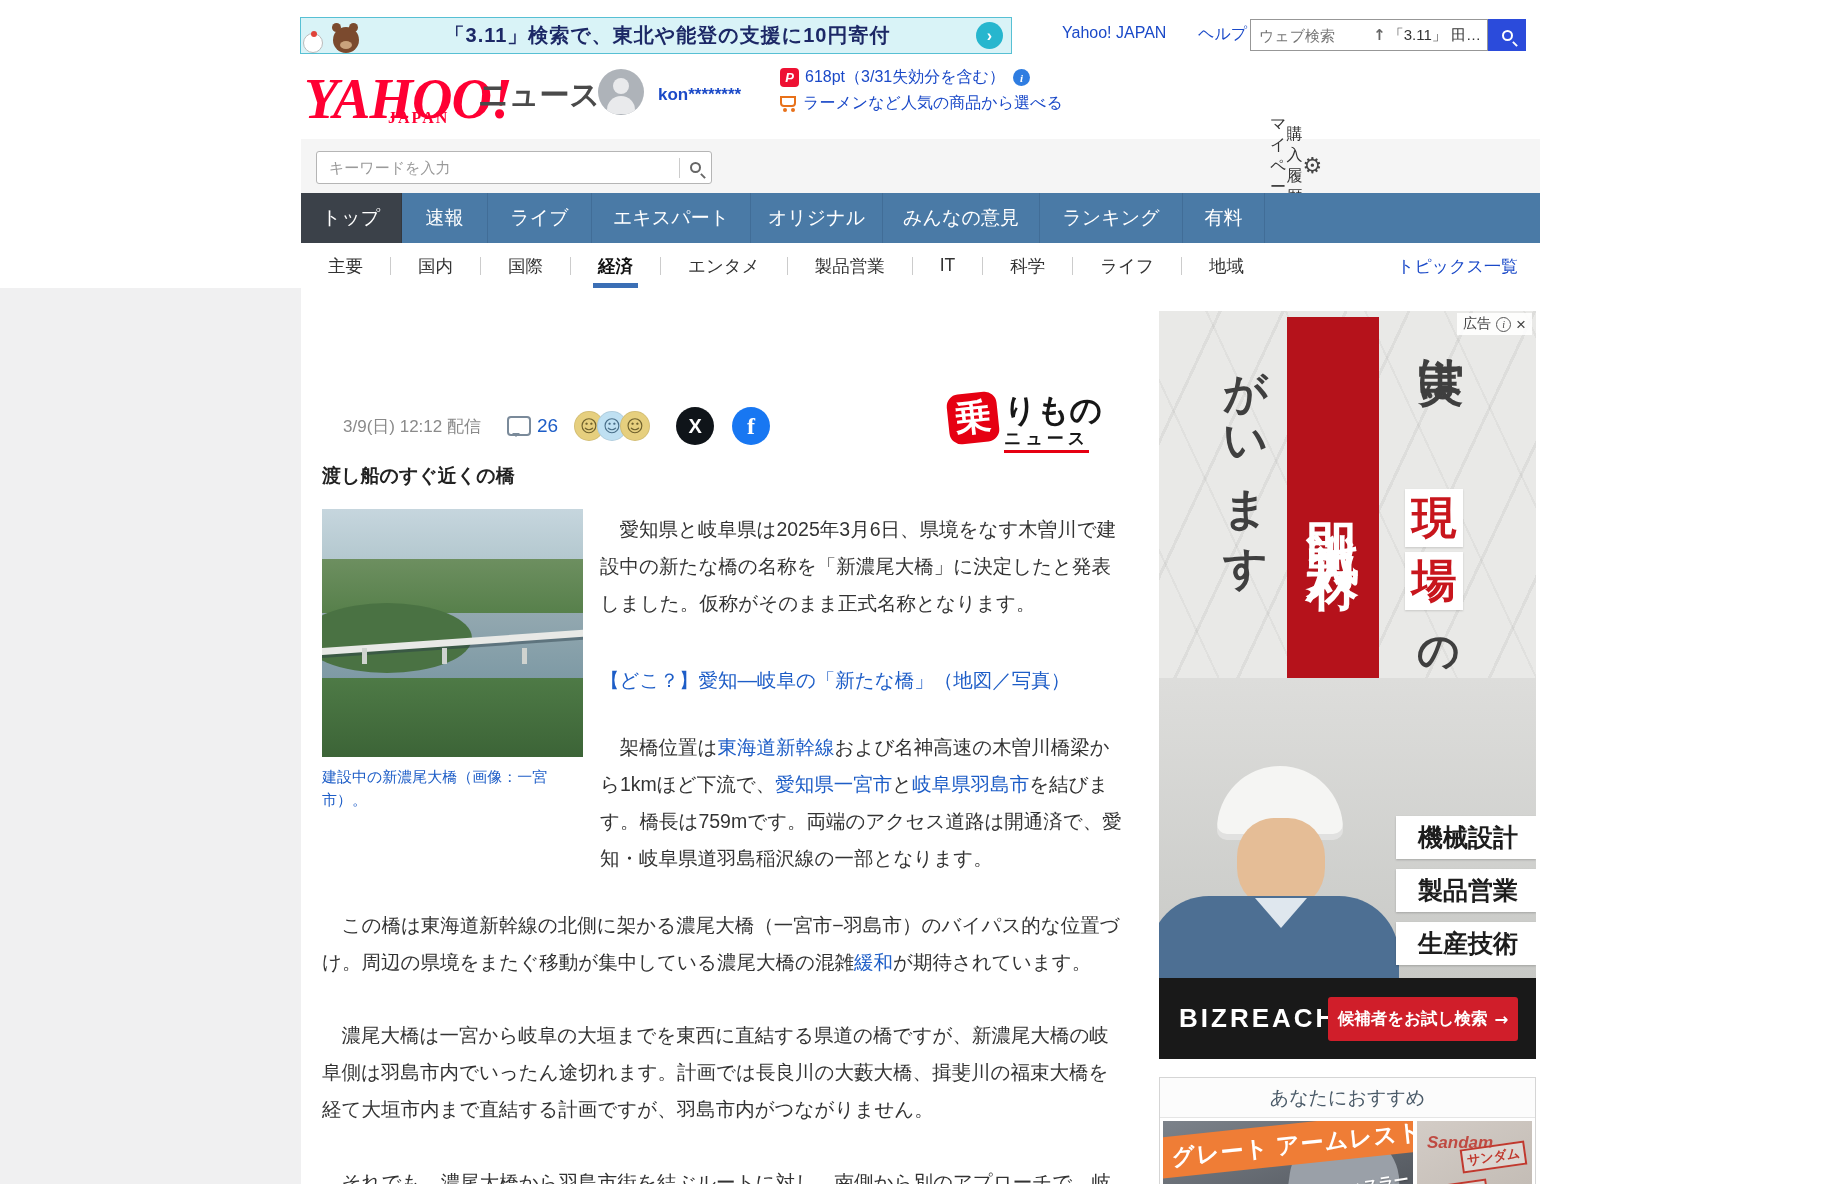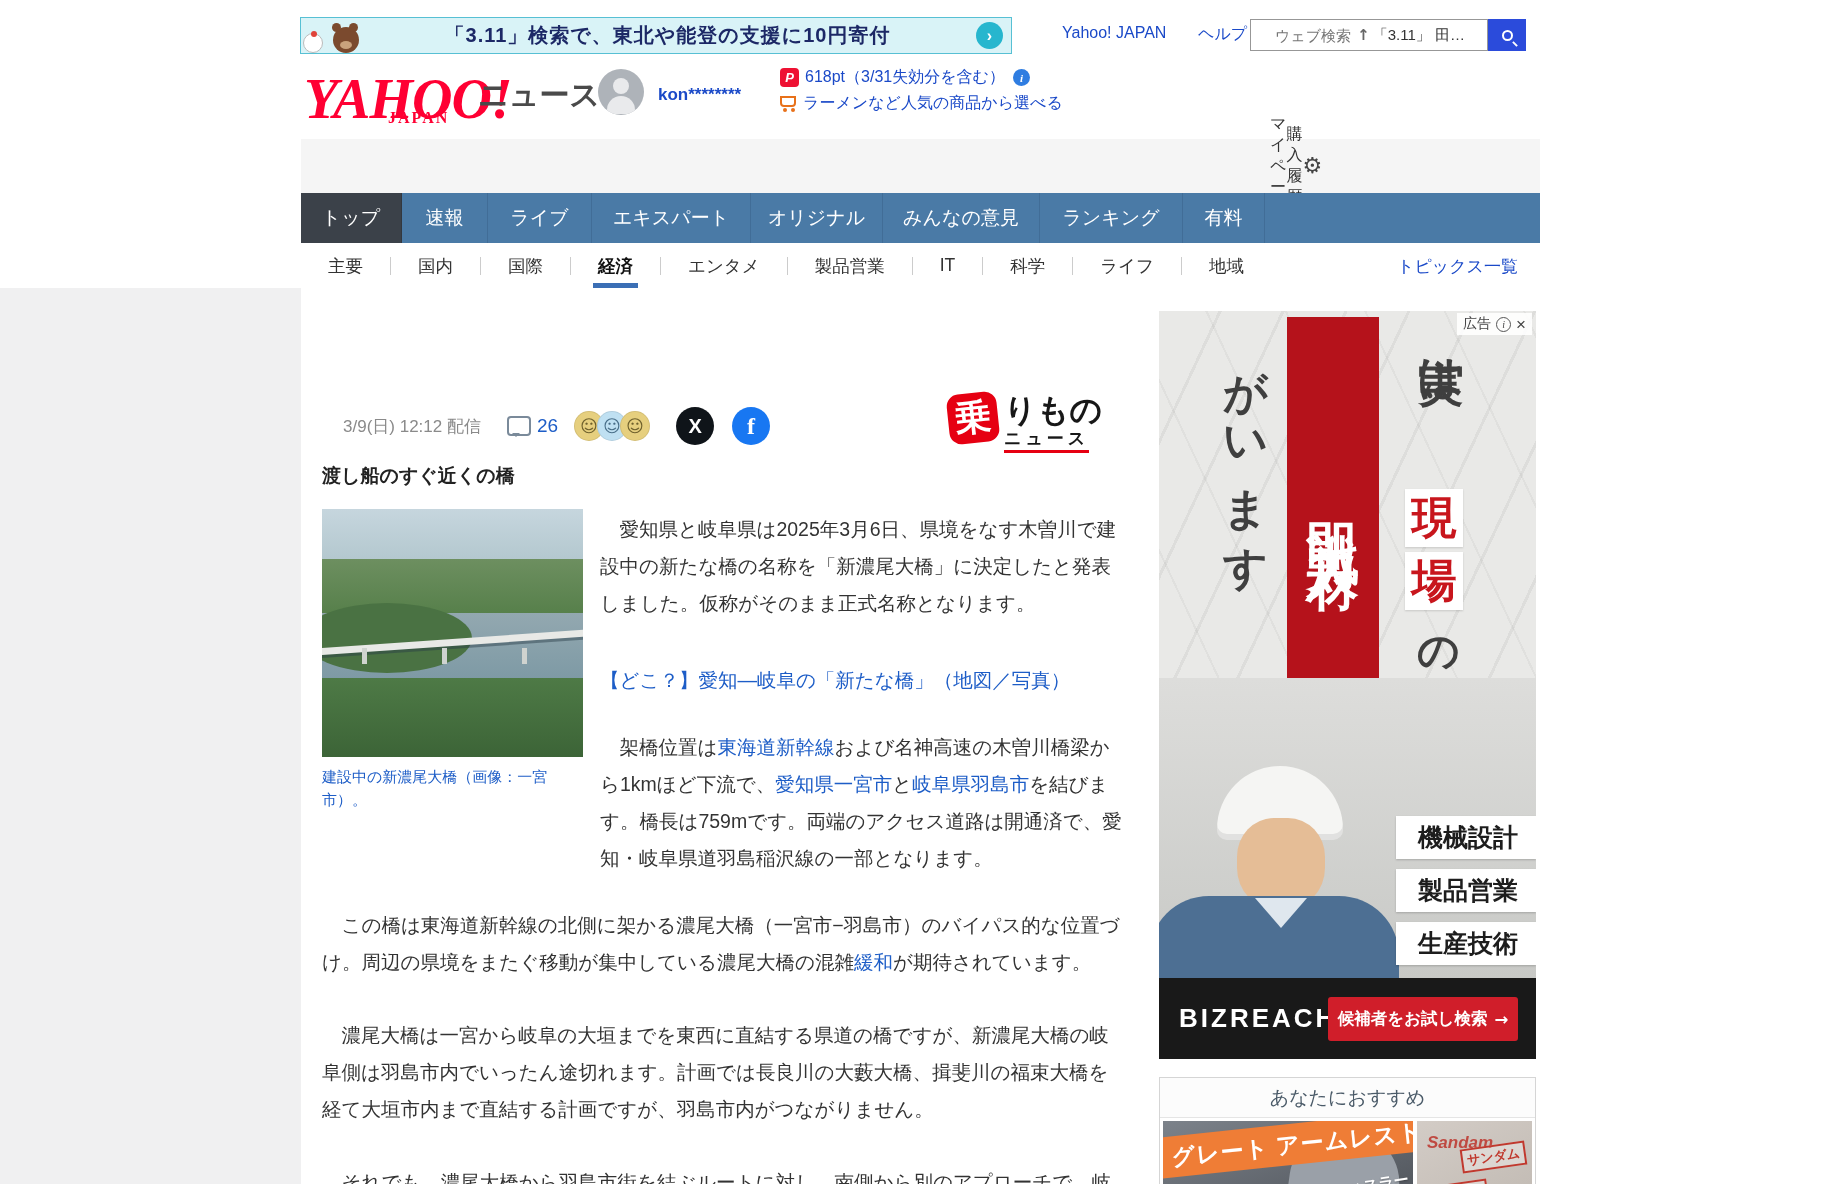--- a/index.html
+++ b/index.html
@@ -18,21 +18,21 @@
   .bear{width:26px;height:26px;border-radius:50%;background:#7b4a2e;position:relative;margin-left:10px;}
   .bear:before{content:"";position:absolute;width:9px;height:9px;border-radius:50%;background:#7b4a2e;top:-4px;left:-1px;box-shadow:17px 0 0 #7b4a2e;}
   .bear:after{content:"";position:absolute;width:12px;height:8px;border-radius:50%;background:#c9a27d;left:7px;bottom:4px;}
   .dog{width:20px;height:20px;border-radius:50%;background:#fff;border:1px solid #bbb;position:relative;margin-left:-8px;}
   .dog:before{content:"";position:absolute;width:6px;height:6px;border-radius:50%;background:#e0433a;top:-3px;left:7px;}
   .promo-text{flex:1;text-align:center;font-size:20px;font-weight:bold;color:#1c2866;letter-spacing:1px;}
   .promo-arrow{width:27px;height:27px;border-radius:50%;background:#27b6ce;color:#fff;display:flex;align-items:center;
                justify-content:center;font-size:16px;font-weight:bold;margin-right:8px;}
   .toplink{top:9px;font-size:16px;color:#1a49c8;cursor:pointer;}
   .websearch{left:1250px;top:4px;height:32px;display:flex;align-items:stretch;}
-  .websearch-box{width:238px;border:1px solid #979797;background:#fff;display:flex;align-items:center;padding:0 22px;}
+  .websearch-box{width:238px;border:1px solid #979797;background:#fff;display:flex;align-items:center;padding:0 6px;}
   .websearch-ph{color:#9a9a9a;font-size:15px;flex:1;border:none;outline:none;background:transparent;width:70px;font-family:inherit;}
   .suggest{display:flex;align-items:center;font-size:15px;color:#333;white-space:nowrap;}
   .suggest .arr{color:#666;font-weight:bold;margin-right:3px;font-family:"DejaVu Sans",sans-serif;}
   .websearch-btn{width:38px;background:#2b4bdb;display:flex;align-items:center;justify-content:center;cursor:pointer;}
   .mag{width:11px;height:11px;border:2px solid #fff;border-radius:50%;position:relative;}
   .mag:after{content:"";position:absolute;width:2px;height:6px;background:#fff;left:10px;top:9px;transform:rotate(-45deg);}
   .mag.gray{border-color:#666;}
   .mag.gray:after{background:#666;}
 
   
@@ -205,20 +205,25 @@
     <span class="pp-badge">P</span>
     <span>618pt（3/31失効分を含む）</span>
     <span class="info-i">i</span>
   </div>
   <div class="abs cart-row">
     <span class="cart"></span>
     <span>ラーメンなど人気の商品から選べる</span>
   </div>
 
   <div class="abs searchrow"></div>
+  <div class="abs kw-box">
+    <input class="kw-input" placeholder="キーワードを入力" style="">
+    <span class="kw-div"></span>
+    <span class="mag gray"></span>
+  </div>
   <div class="sr-right">
     <div class="sr-sep"></div>
     <div class="sr-item">マイページ</div>
     <div class="sr-sep"></div>
     <div class="sr-item">購入履歴</div>
     <div class="sr-sep"></div>
     <div class="gear">⚙</div>
   </div>
 
   <div class="abs tabbar">

